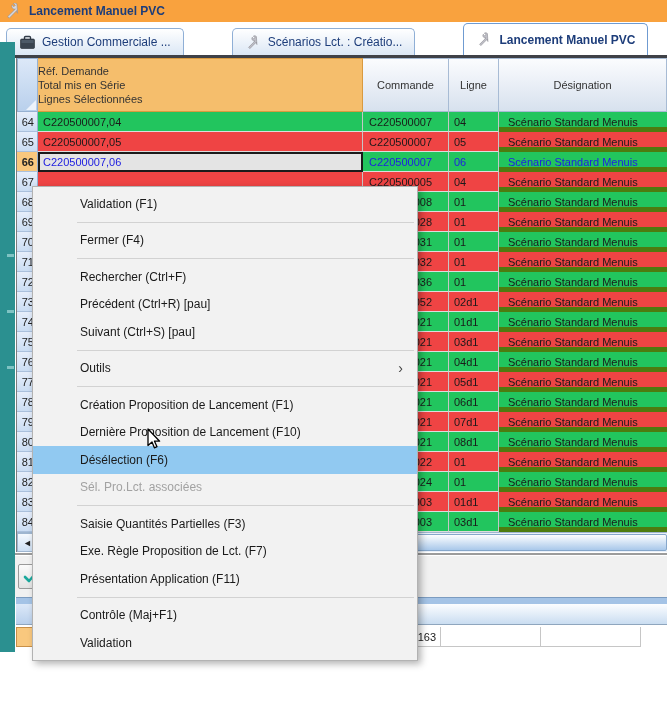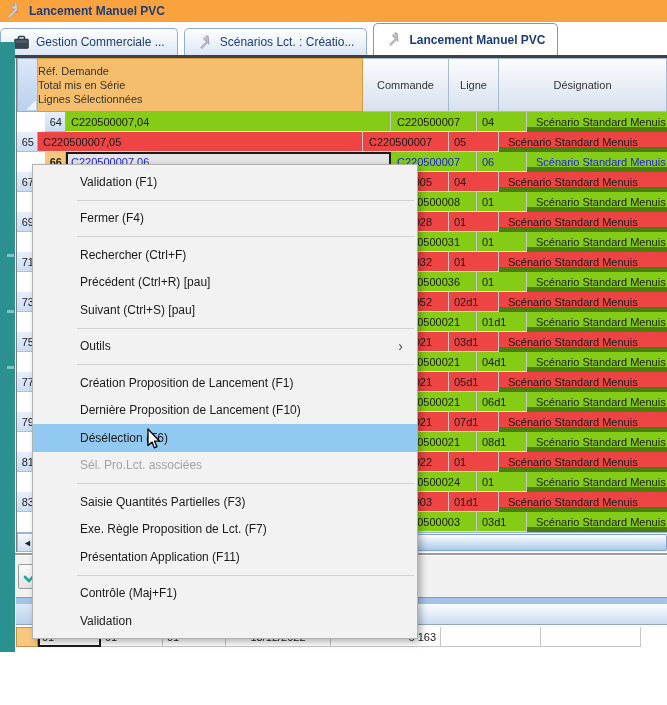--- a/index.html
+++ b/index.html
@@ -7,21 +7,21 @@
           font-family:"Liberation Sans",sans-serif;-webkit-font-smoothing:antialiased;}
 
   
   .titlebar{position:absolute;left:0;top:0;width:667px;height:22px;background:#F9A23E;
             display:flex;align-items:center;border-bottom:1px solid #E08A20;}
   .titlebar .ticon{margin-left:4px;width:18px;height:16px;}
   .title-text{margin-left:7px;font-size:12px;font-weight:bold;color:#1D3D7A;}
 
   
   .tabbar{position:absolute;left:0;top:22px;width:667px;height:33px;background:#ffffff;
-          display:flex;align-items:flex-end;padding-left:0;box-sizing:border-box;}
+          display:flex;align-items:flex-end;padding-left:6px;box-sizing:border-box;gap:42px;}
   .tab{display:flex;align-items:center;gap:6px;height:27px;padding:0 12px;margin-right:6px;
        border:1px solid #8FAFD6;border-bottom:none;border-radius:5px 5px 0 0;
        background:linear-gradient(#ffffff,#dbe7f5);font-size:12px;color:#1D3D7A;box-sizing:border-box;}
   .tab.active{height:32px;background:#ffffff;border:1px solid #6F9BD1;border-bottom:none;
               font-weight:bold;z-index:2;}
   .tab .ticon{width:17px;height:15px;flex:0 0 auto;}
 
   .dark-line{position:absolute;left:15px;top:55px;width:652px;height:3px;background:#3F4147;}
 
   
@@ -39,21 +39,21 @@
   .h-ref{width:325px;background:#F5BE6C;border:1px solid #D99A3F;border-left:none;box-sizing:border-box;
          display:flex;flex-direction:column;align-items:flex-start;justify-content:center;
          font-size:11px;color:#333;line-height:14px;text-align:center;}
   .h-col{background:linear-gradient(#fbfcfe,#d7e1ee);border:1px solid #A7BBD4;border-left:none;
          box-sizing:border-box;display:flex;align-items:center;justify-content:center;
          font-size:11px;color:#333;}
   .h-cmd{width:86px;} .h-ligne{width:50px;} .h-desig{flex:1;}
 
   .gbody{height:420px;overflow:hidden;}
   .row{display:flex;height:20px;box-sizing:border-box;background:#ef4444;font-size:11px;color:#1a1a1a;}
-  .row.alt{background:#84cc16;margin-left:28px;}
+  .row.alt{background:#22c55e;}
   .c-num{width:21px;background:linear-gradient(#e6eefb,#cbddf3);border-right:1px solid #96B1D2;
          border-bottom:1px solid #aac0dc;box-sizing:border-box;text-align:right;
          padding:4px 3px 0 0;font-size:11px;color:#222;}
   .c-ref{width:325px;padding:4px 8px 0 5px;border-right:1px solid #c6c6c6;border-bottom:1px solid #dcdcdc;box-sizing:border-box;white-space:nowrap;overflow:hidden;}
   .c-cmd{width:86px;padding:4px 0 0 6px;border-right:1px solid #c6c6c6;border-bottom:1px solid #dcdcdc;box-sizing:border-box;white-space:nowrap;overflow:hidden;}
   .c-ligne{width:50px;padding:4px 0 0 5px;border-right:1px solid #c6c6c6;border-bottom:1px solid #dcdcdc;box-sizing:border-box;white-space:nowrap;overflow:hidden;}
   .c-desig{flex:1;padding:4px 0 8px 9px;border-bottom:5px solid #4d7c0f;box-sizing:border-box;white-space:nowrap;overflow:hidden;}
   .row.sel{color:#2020E0;}
   .row.sel .c-num{background:#F9C87E;font-weight:bold;color:#222;}
   .row.sel .c-ref{outline:2px solid #1a1a1a;outline-offset:-2px;background:#e4e4e4;}
@@ -83,21 +83,21 @@
   .g2-row{display:flex;height:20px;margin-top:2px;font-size:11px;color:#1a1a1a;background:#fff;}
   .g2-rowhdr{width:22px;background:#F9C87E;border:1px solid #C89048;box-sizing:border-box;}
   .g2-cell{border-right:1px solid #c6c6c6;border-bottom:1px solid #c6c6c6;box-sizing:border-box;
            padding:4px 4px 0 4px;white-space:nowrap;overflow:hidden;}
   .g2c0{width:63px;} .g2c1{width:62px;} .g2c2{width:63px;}
   .g2c3{width:105px;text-align:center;} .g2c4{width:110px;text-align:right;}
   .g2c5{width:100px;} .g2c6{width:100px;}
   .g2-cell.selcell{outline:2px solid #1a1a1a;outline-offset:-2px;}
 
   
-  .context-menu{position:absolute;left:32px;top:164px;width:386px;background:#F2F2F2;
+  .context-menu{position:absolute;left:32px;top:186px;width:386px;background:#F2F2F2;
                 border:1px solid #B2B2B2;box-shadow:3px 3px 7px rgba(0,0,0,0.30);
                 padding:3px 0;box-sizing:border-box;z-index:10;}
   .menu-item{height:27.5px;display:flex;align-items:center;padding-left:47px;
              font-size:12px;color:#1a1a1a;position:relative;box-sizing:border-box;}
   .menu-item.hl{background:#91C9F1;}
   .menu-item.disabled{color:#A2A2A2;}
   .submenu-arrow{position:absolute;right:14px;font-size:14px;color:#444;line-height:1;}
   .menu-sep{height:9px;display:flex;align-items:center;}
   .menu-sep-line{height:1px;background:#D2D2D2;flex:1;margin:0 3px 0 44px;}
 

